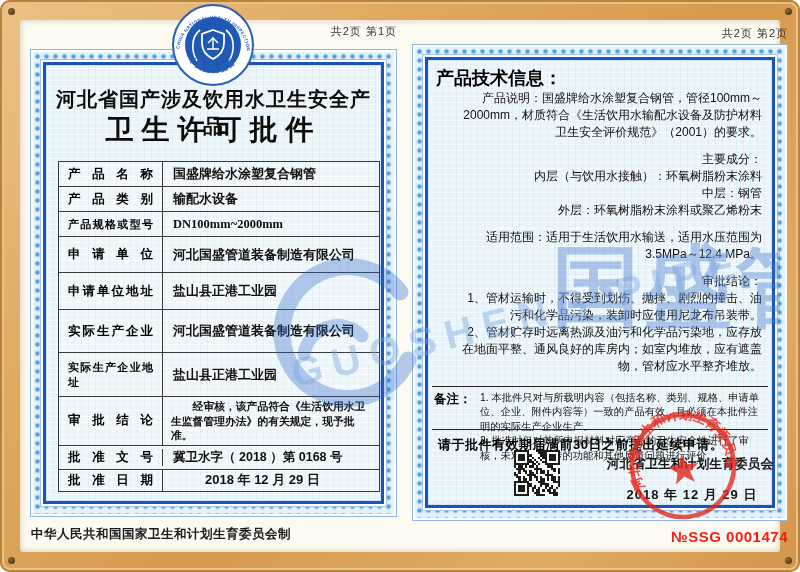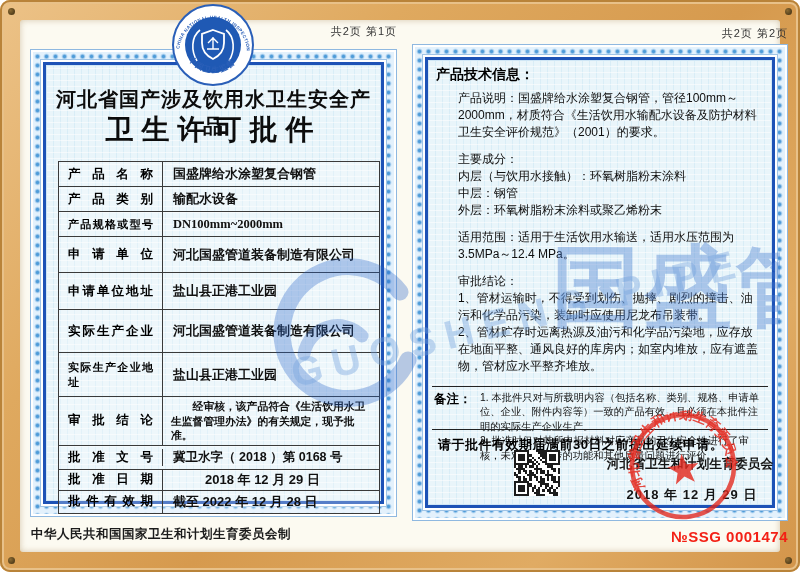--- a/index.html
+++ b/index.html
@@ -52,23 +52,23 @@
   .t-row:nth-child(11){min-height:22px;}
   .t-row:nth-child(3) .t-label span,.t-row:nth-child(7) .t-label span{font-size:11px;}
   .t-row:nth-child(3) .t-value{font-family:"Liberation Serif",serif;font-size:12.5px;}
   .t-row:nth-child(8) .t-value{font-size:10.8px;font-weight:600;line-height:1.35;text-indent:2em;padding:2px 8px;}
   .t-row:nth-child(9) .t-value{font-size:12.5px;}
   .t-row:nth-child(10) .t-value{padding-left:42px;}
   .t-row:nth-child(11) .t-value{padding-left:10px;}
   .footer-issuer{position:absolute;left:31px;top:526px;font-size:12.5px;font-weight:bold;color:#1b1b1b;letter-spacing:.5px;z-index:5;}
 
   
-  .p2-section-title{position:absolute;left:8px;top:6px;font-size:14px;font-weight:bold;color:#000;}
+  .p2-section-title{position:absolute;left:8px;top:6px;font-size:18px;font-weight:bold;color:#000;}
   .p2-body{position:absolute;left:30px;top:30px;width:304px;font-size:12px;line-height:1.42;color:#0e0e0e;}
-  .p2-body p{margin:0 0 10px 0;}
+  .p2-body p{margin:0 0 10px 0;text-align:right;}
   .p2-body .tight{margin:0;}
   .rule{position:absolute;left:4px;right:4px;height:0;border-top:1px solid #222;}
   .remark-row{position:absolute;left:6px;top:331px;width:332px;display:flex;}
   .remark-label{font-size:12.5px;font-weight:bold;color:#000;width:46px;flex:none;}
   .remark-items{flex:1;font-size:10.3px;line-height:1.4;color:#111;}
   .remark-items p{margin:0;}
   .renewal{position:absolute;left:10px;top:376px;font-size:13px;font-weight:bold;color:#000;letter-spacing:.5px;}
   .qr{position:absolute;left:86px;top:390px;width:46px;height:46px;background:#fff;
     display:grid;grid-template-columns:repeat(21,1fr);grid-template-rows:repeat(21,1fr);}
   .qr i{background:#fff;}
@@ -165,26 +165,20 @@
           <div class="t-label">
               <span>批准文号</span>
             </div>
           <div class="t-value">冀卫水字（ 2018 ）第 0168 号</div>
         </div>
         <div class="t-row">
           <div class="t-label">
               <span>批准日期</span>
             </div>
           <div class="t-value">2018 年 12 月 29 日</div>
-        </div>
-        <div class="t-row">
-          <div class="t-label">
-              <span>批件有效期</span>
-            </div>
-          <div class="t-value">截至 2022 年 12 月 28 日</div>
         </div>
       </div>
     </div>
   </div>
 
   <svg class="emblem" width="84" height="84" viewBox="0 0 84 84">
     <circle cx="42" cy="42" r="40" fill="#ffffff" stroke="#2a5fb8" stroke-width="2"></circle>
     <defs>
       <path id="embTop" d="M 8,50 A 34,34 0 1 1 76,50" fill="none"></path>
       <path id="embBot" d="M 17,56 A 30,30 0 0 0 67,56" fill="none"></path>

